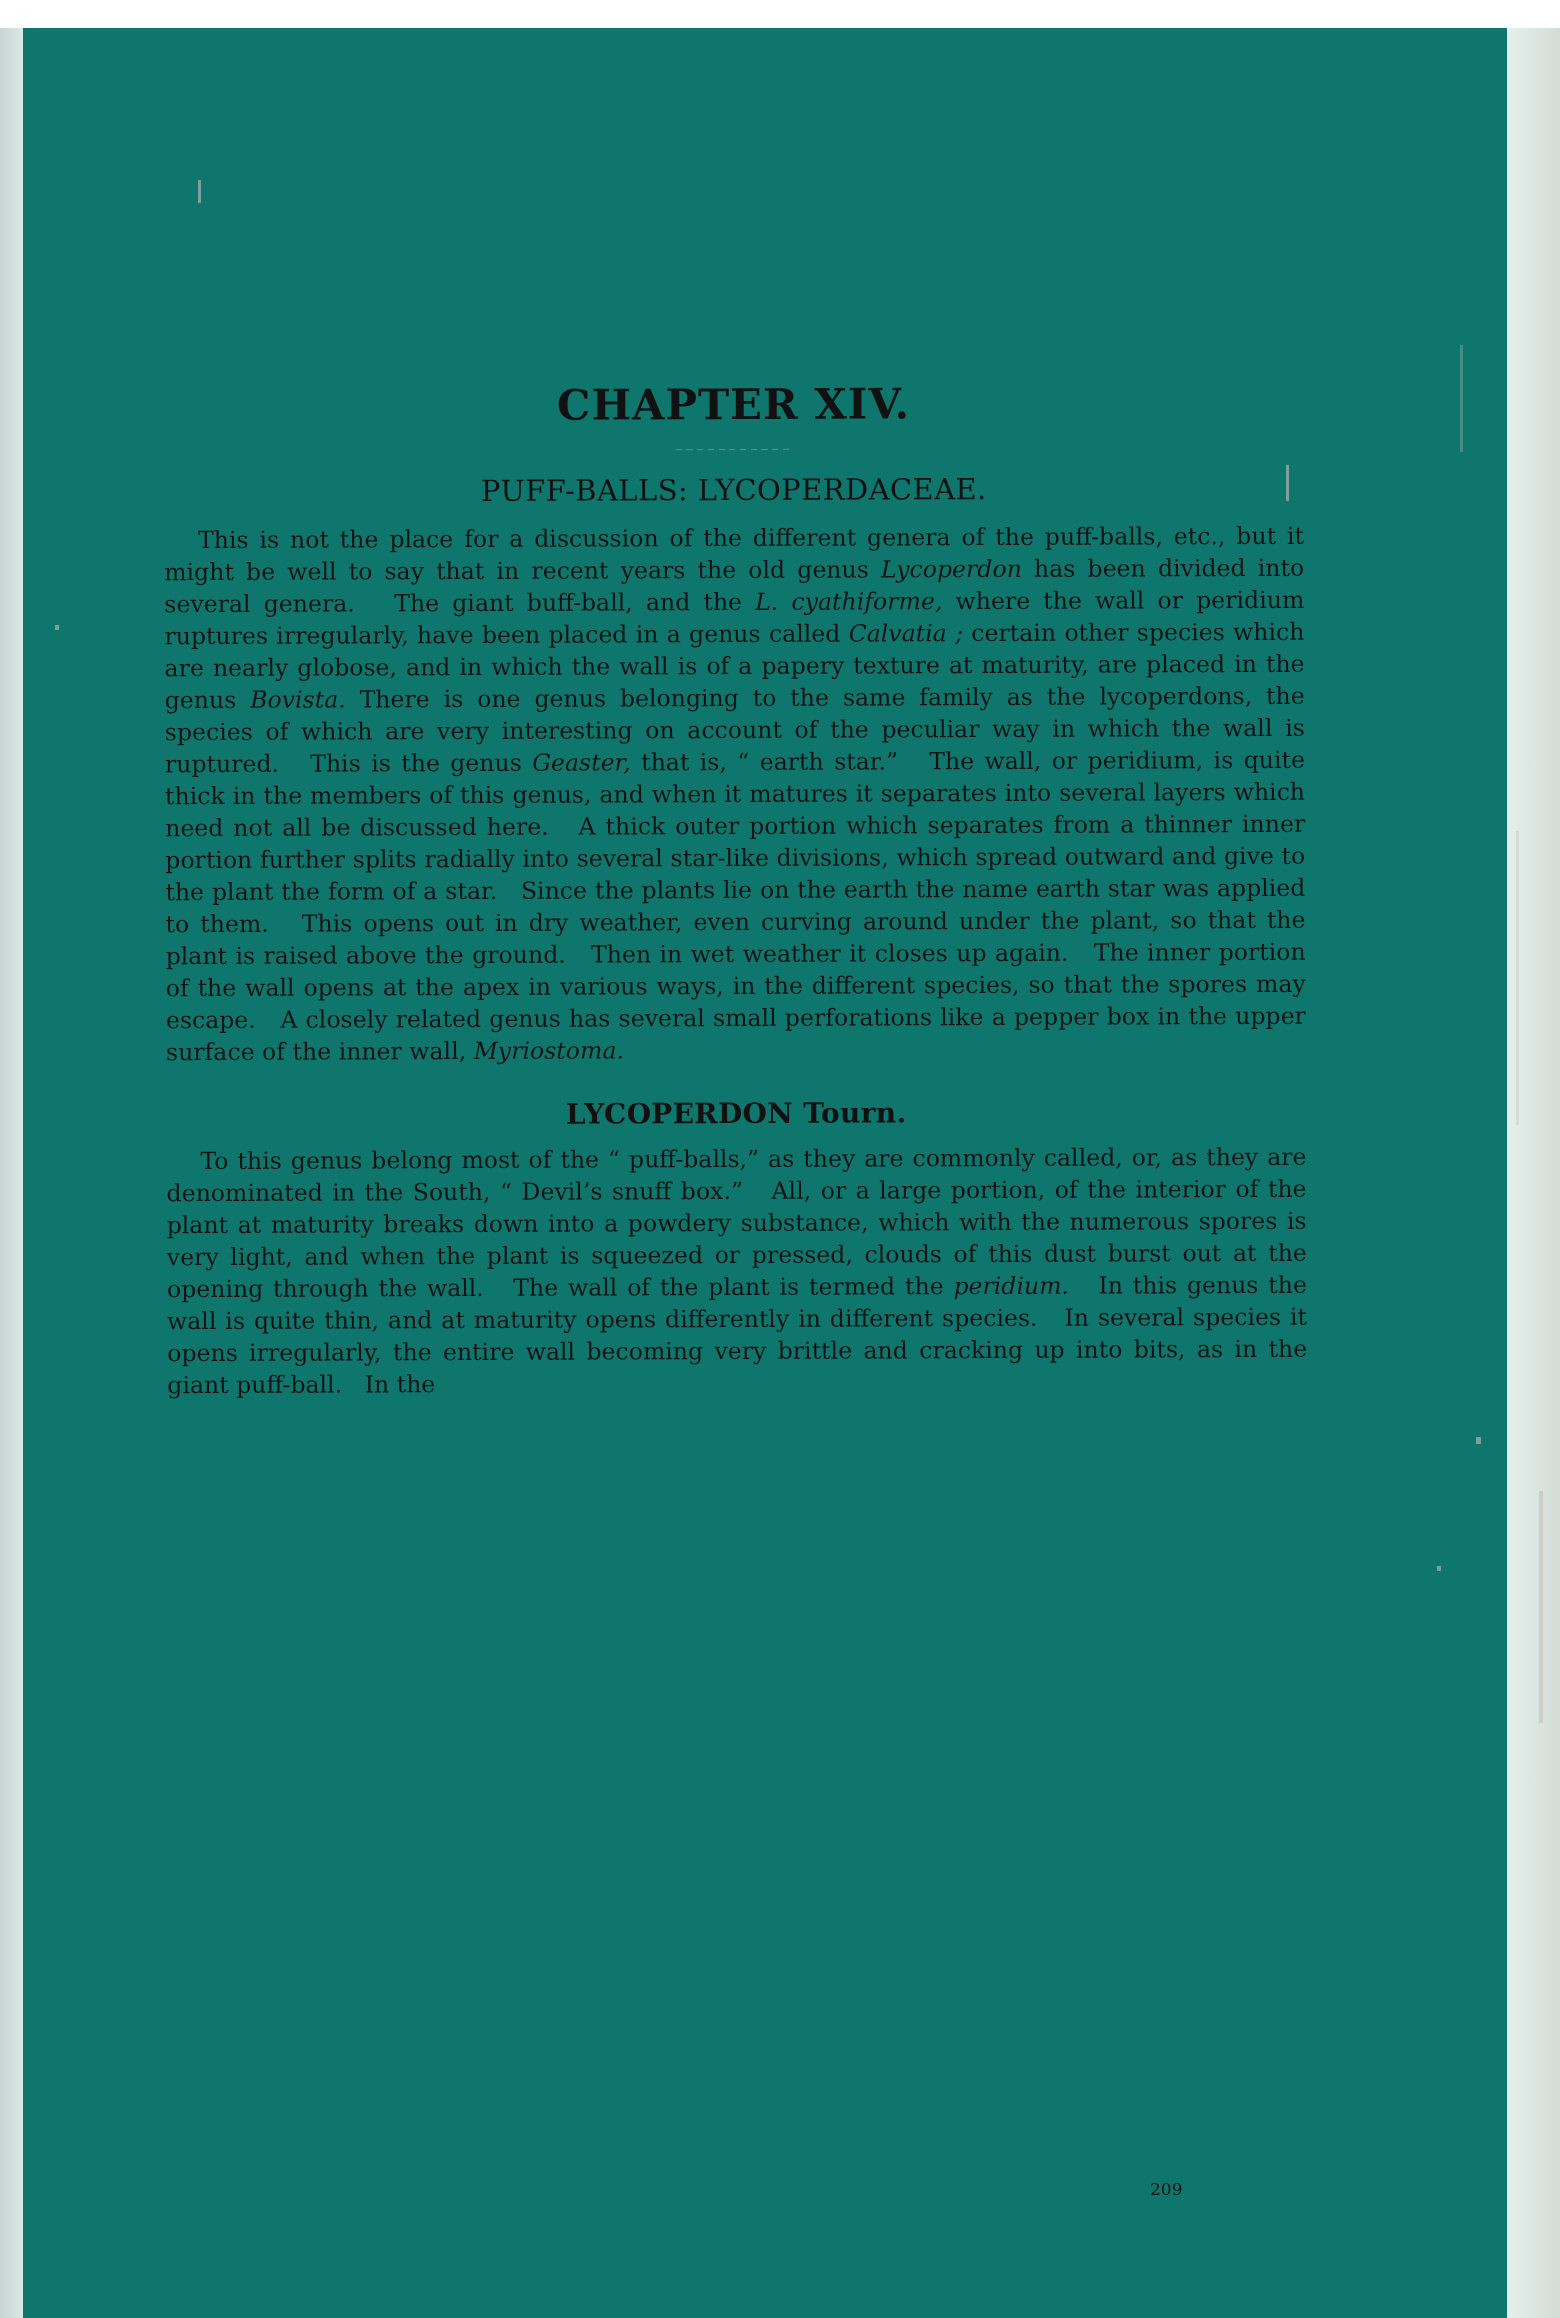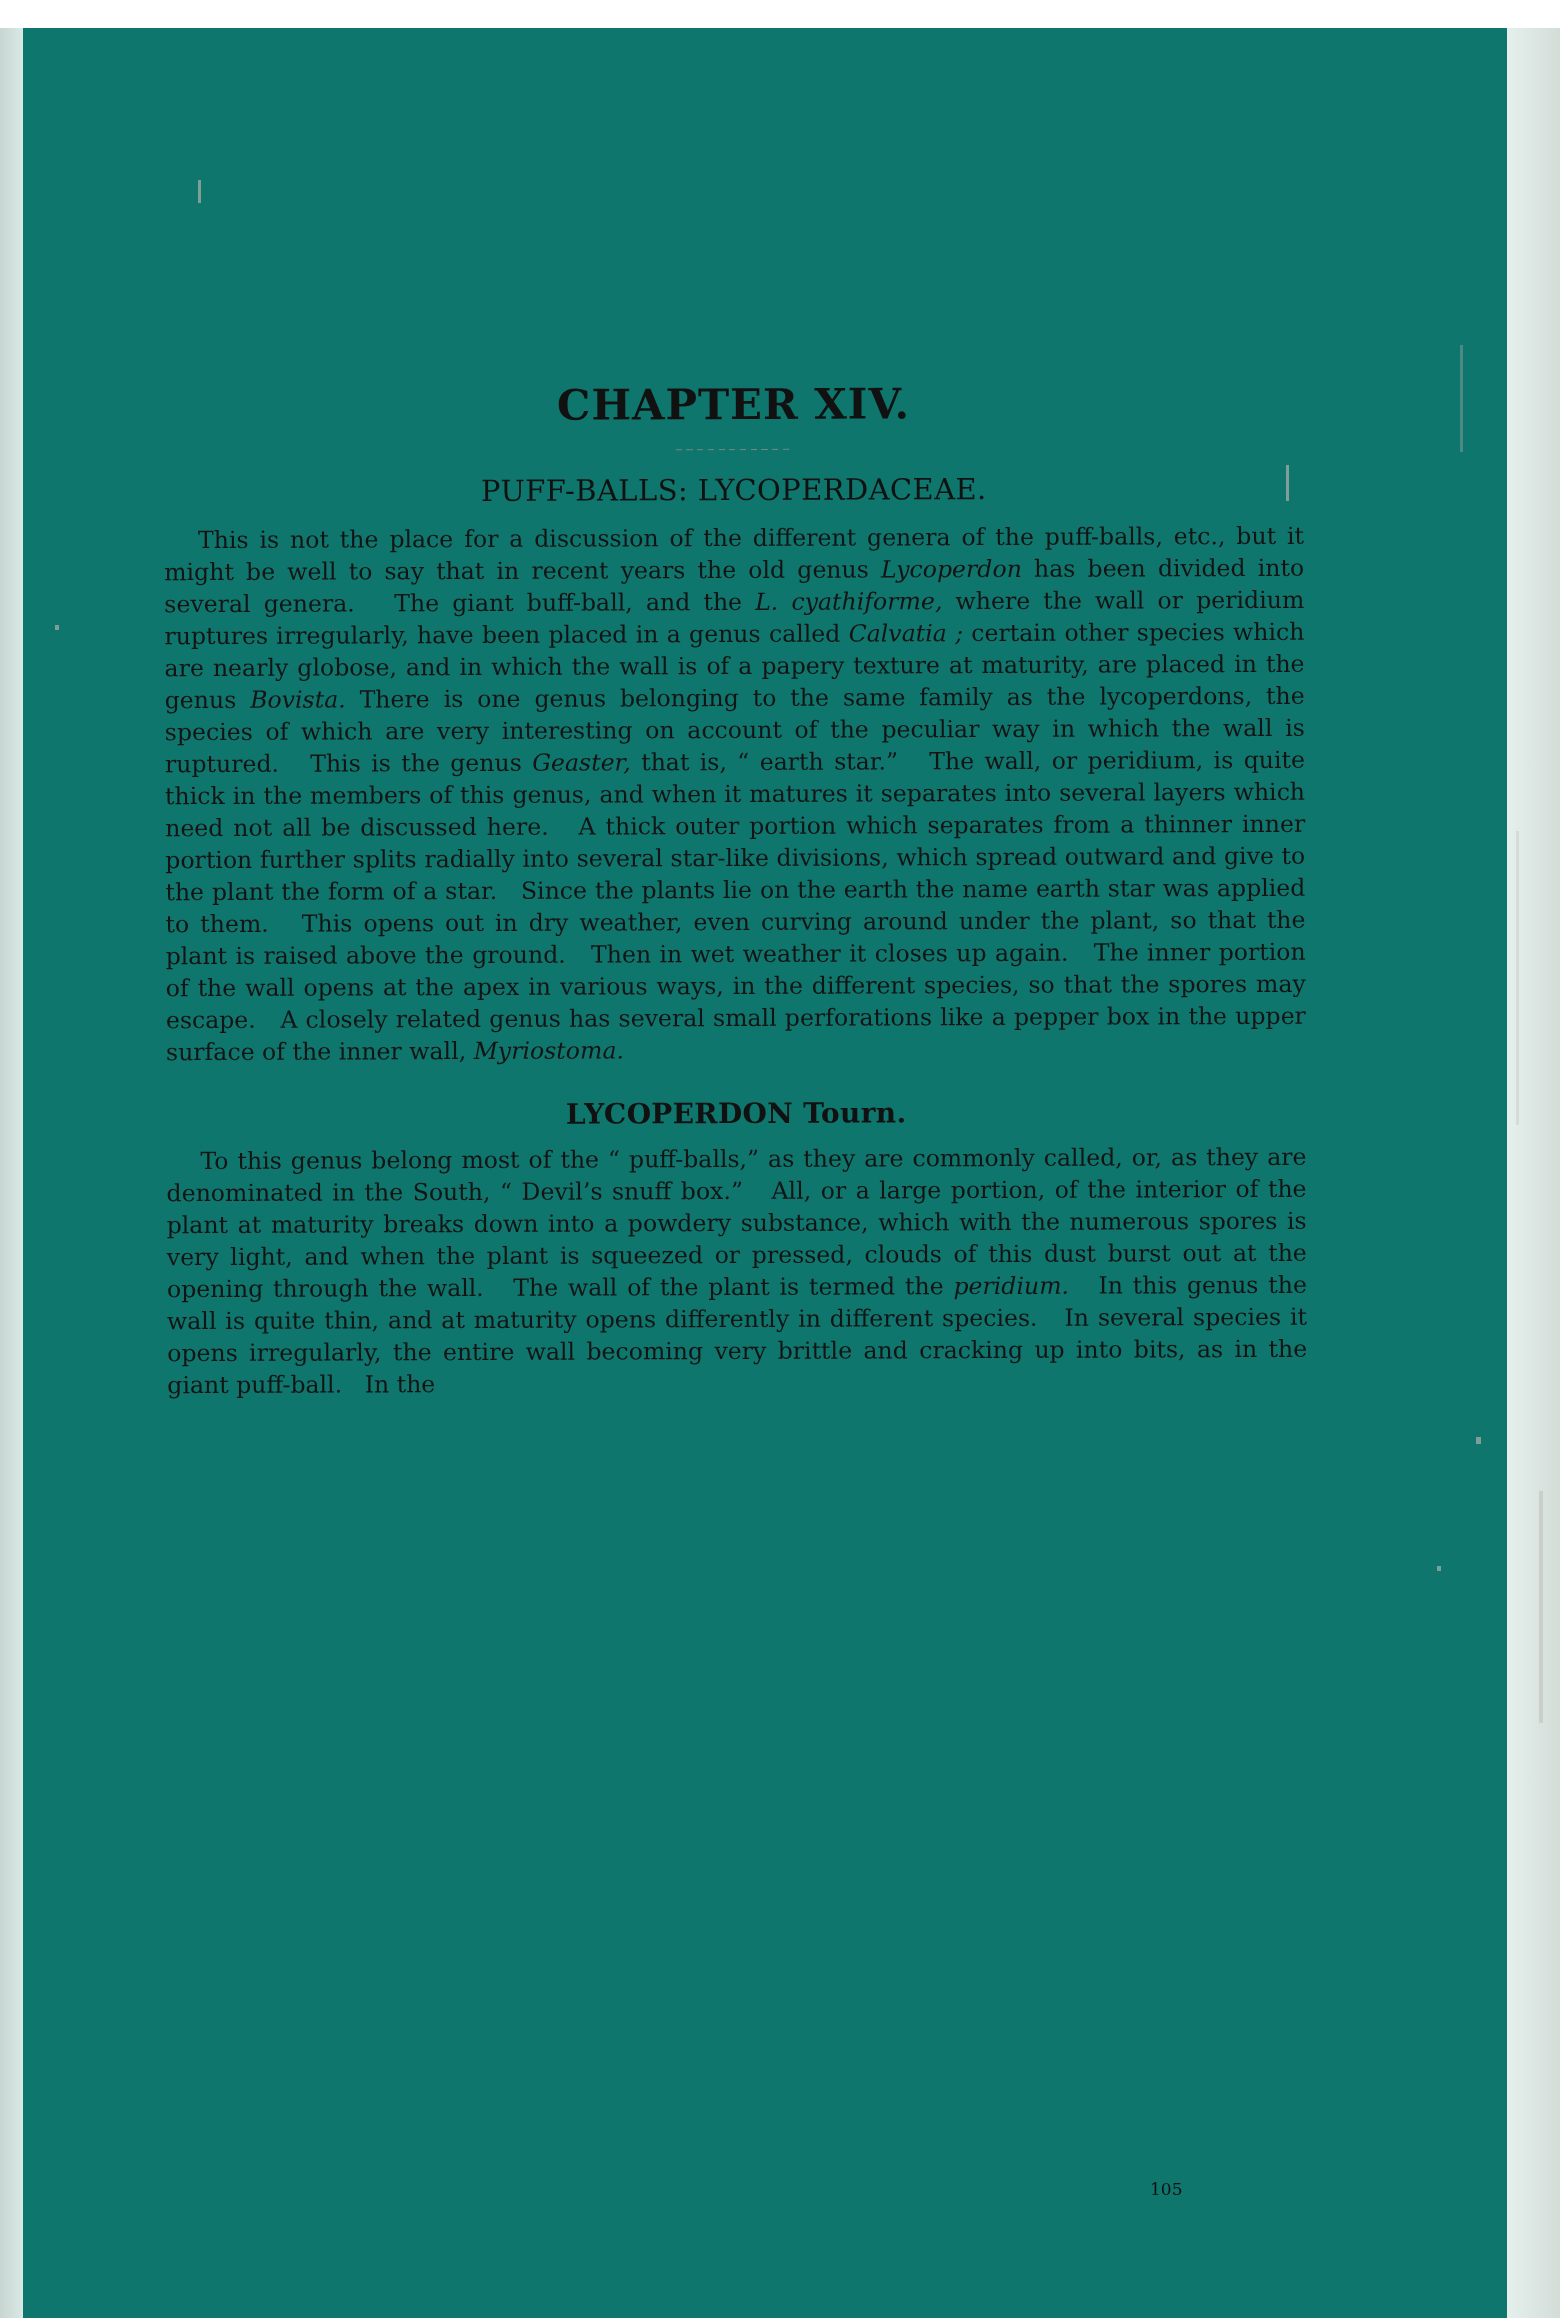--- a/index.html
+++ b/index.html
@@ -147,16 +147,16 @@
       <span>LYCOPERDON</span>
       <span class="auth">Tourn.</span>
     </h3>
 
     <p class="body">
       <span>To this genus belong most of the “ puff-balls,” as they are commonly called, or, as they are denominated in the South, “ Devil’s snuff box.”&nbsp;&nbsp; All, or a large portion, of the interior of the plant at maturity breaks down into a powdery substance, which with the numerous spores is very light, and when the plant is squeezed or pressed, clouds of this dust burst out at the opening through the wall.&nbsp;&nbsp; The wall of the plant is termed the </span><span class="it">peridium.</span><span>&nbsp;&nbsp; In this genus the wall is quite thin, and at maturity opens differently in different species.&nbsp;&nbsp; In several species it opens irregularly, the entire wall becoming very brittle and cracking up into bits, as in the giant puff-ball.&nbsp;&nbsp; In the</span>
     </p>
 
   </div>
 
-  <div class="folio">105</div>
+  <div class="folio">209</div>
 
 </div>
 
 
 </body></html>

